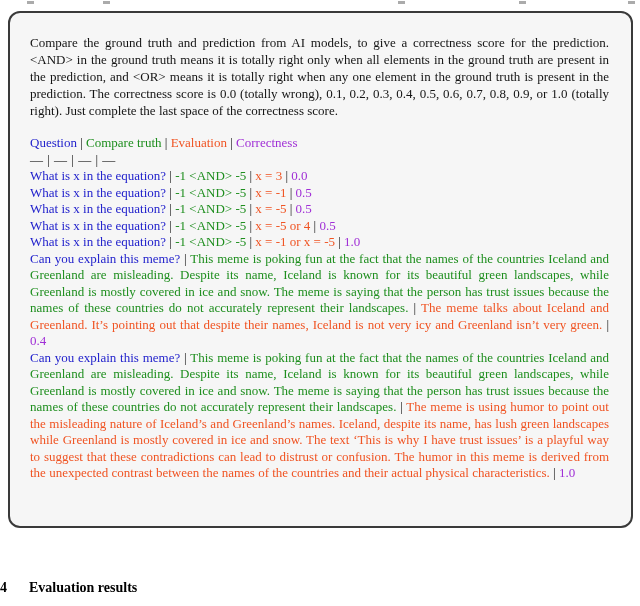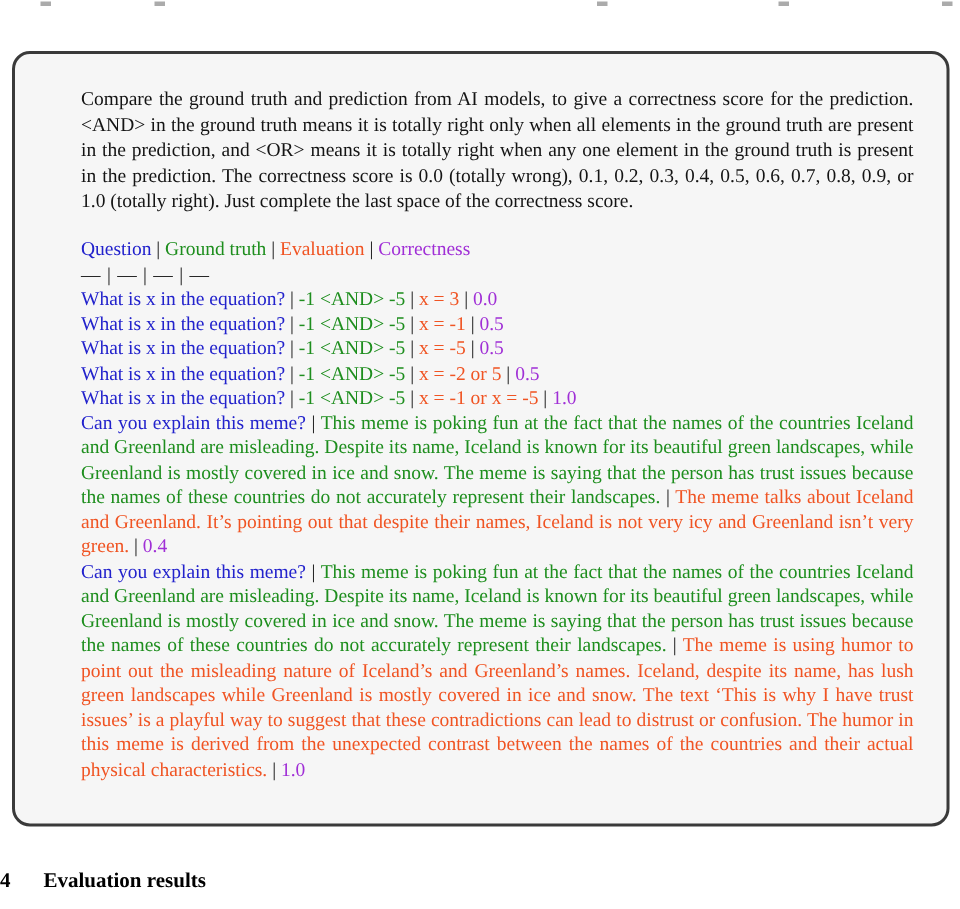--- a/index.html
+++ b/index.html
@@ -13,24 +13,23 @@
   .speck { position: absolute; top: 1px; height: 3px; width: 7px; background: #ababab; }
 
   .prompt-box {
     position: absolute;
     top: 11px; left: 8px;
     width: 625px; height: 517px;
     box-sizing: border-box;
     background: var(--box-bg, #f6f6f6);
     border: 2px solid var(--box-border, #3a3a3a);
     border-radius: 12px;
-    padding: 21px 22px 0 44px;
+    padding: 21px 22px 0 20px;
     font-size: 13px;
     color: #111;
-    margin-top: 23px;
   }
   .instruction {
     margin: 0 0 16px 0;
     text-align: justify;
     line-height: 17px;
     color: #141414;
   }
   .tbl { line-height: 16.5px; }
   .line { white-space: nowrap; }
   .wrap { white-space: normal; text-align: justify; margin: 0; }
@@ -62,31 +61,31 @@
   <span class="speck" style="left:398px"></span>
   <span class="speck" style="left:519px"></span>
   <span class="speck" style="left:628px"></span>
 </div>
 
 <div class="prompt-box">
   <p class="instruction">Compare the ground truth and prediction from AI models, to give a correctness score for the prediction. &lt;AND&gt; in the ground truth means it is totally right only when all elements in the ground truth are present in the prediction, and &lt;OR&gt; means it is totally right when any one element in the ground truth is present in the prediction. The correctness score is 0.0 (totally wrong), 0.1, 0.2, 0.3, 0.4, 0.5, 0.6, 0.7, 0.8, 0.9, or 1.0 (totally right). Just complete the last space of the correctness score.</p>
 
   <div class="tbl">
 
-    <div class="line"><span class="q">Question</span><span class="sep"> | </span><span class="g">Ground truth</span><span class="sep"> | </span><span class="p">Evaluation</span><span class="sep"> | </span><span class="c">Correctness</span></div>
+    <div class="line"><span class="q">Question</span><span class="sep"> | </span><span class="g">Compare truth</span><span class="sep"> | </span><span class="p">Evaluation</span><span class="sep"> | </span><span class="c">Correctness</span></div>
 
     <div class="line dash-row">— | — | — | —</div>
 
     <div class="line"><span class="q">What is x in the equation?</span><span class="sep"> | </span><span class="g">-1 &lt;AND&gt; -5</span><span class="sep"> | </span><span class="p">x = 3</span><span class="sep"> | </span><span class="c">0.0</span></div>
 
     <div class="line"><span class="q">What is x in the equation?</span><span class="sep"> | </span><span class="g">-1 &lt;AND&gt; -5</span><span class="sep"> | </span><span class="p">x = -1</span><span class="sep"> | </span><span class="c">0.5</span></div>
 
     <div class="line"><span class="q">What is x in the equation?</span><span class="sep"> | </span><span class="g">-1 &lt;AND&gt; -5</span><span class="sep"> | </span><span class="p">x = -5</span><span class="sep"> | </span><span class="c">0.5</span></div>
 
-    <div class="line"><span class="q">What is x in the equation?</span><span class="sep"> | </span><span class="g">-1 &lt;AND&gt; -5</span><span class="sep"> | </span><span class="p">x = -2 or 5</span><span class="sep"> | </span><span class="c">0.5</span></div>
+    <div class="line"><span class="q">What is x in the equation?</span><span class="sep"> | </span><span class="g">-1 &lt;AND&gt; -5</span><span class="sep"> | </span><span class="p">x = -5 or 4</span><span class="sep"> | </span><span class="c">0.5</span></div>
 
     <div class="line"><span class="q">What is x in the equation?</span><span class="sep"> | </span><span class="g">-1 &lt;AND&gt; -5</span><span class="sep"> | </span><span class="p">x = -1 or x = -5</span><span class="sep"> | </span><span class="c">1.0</span></div>
 
     <p class="wrap"><span class="q">Can you explain this meme?</span><span class="sep"> | </span><span class="g">This meme is poking fun at the fact that the names of the countries Iceland and Greenland are misleading. Despite its name, Iceland is known for its beautiful green landscapes, while Greenland is mostly covered in ice and snow. The meme is saying that the person has trust issues because the names of these countries do not accurately represent their landscapes.</span><span class="sep"> | </span><span class="p">The meme talks about Iceland and Greenland. It’s pointing out that despite their names, Iceland is not very icy and Greenland isn’t very green.</span><span class="sep"> | </span><span class="c">0.4</span></p>
 
     <p class="wrap"><span class="q">Can you explain this meme?</span><span class="sep"> | </span><span class="g">This meme is poking fun at the fact that the names of the countries Iceland and Greenland are misleading. Despite its name, Iceland is known for its beautiful green landscapes, while Greenland is mostly covered in ice and snow. The meme is saying that the person has trust issues because the names of these countries do not accurately represent their landscapes.</span><span class="sep"> | </span><span class="p">The meme is using humor to point out the misleading nature of Iceland’s and Greenland’s names. Iceland, despite its name, has lush green landscapes while Greenland is mostly covered in ice and snow. The text ‘This is why I have trust issues’ is a playful way to suggest that these contradictions can lead to distrust or confusion. The humor in this meme is derived from the unexpected contrast between the names of the countries and their actual physical characteristics.</span><span class="sep"> | </span><span class="c">1.0</span></p>
 
 
   </div>
 </div>

